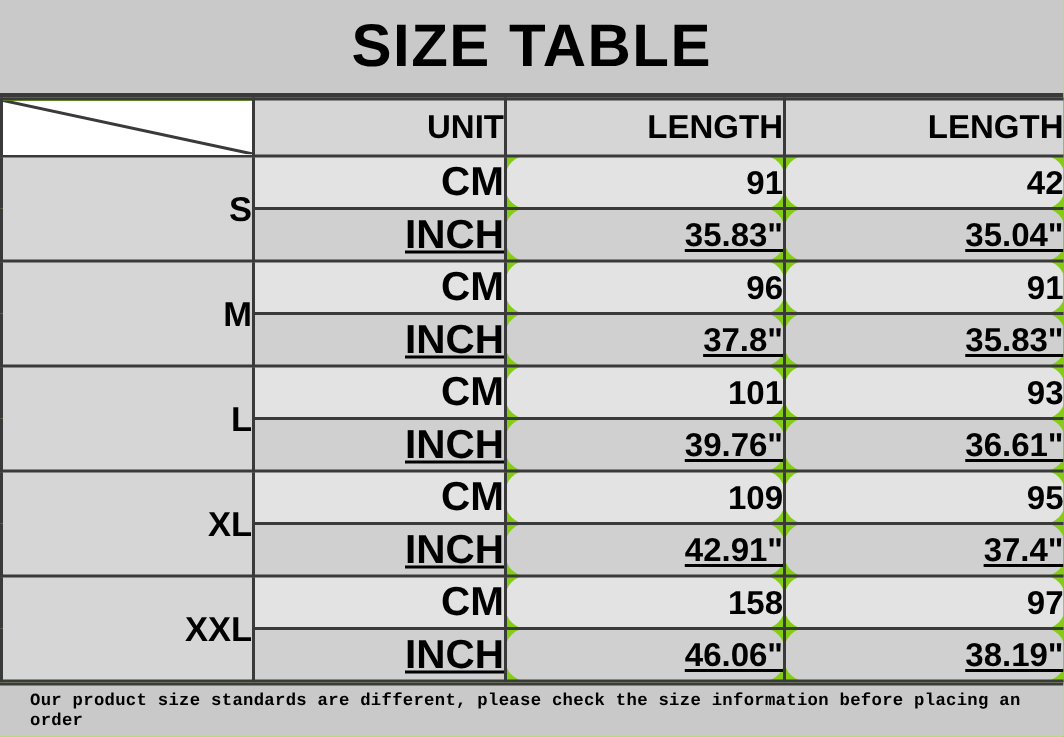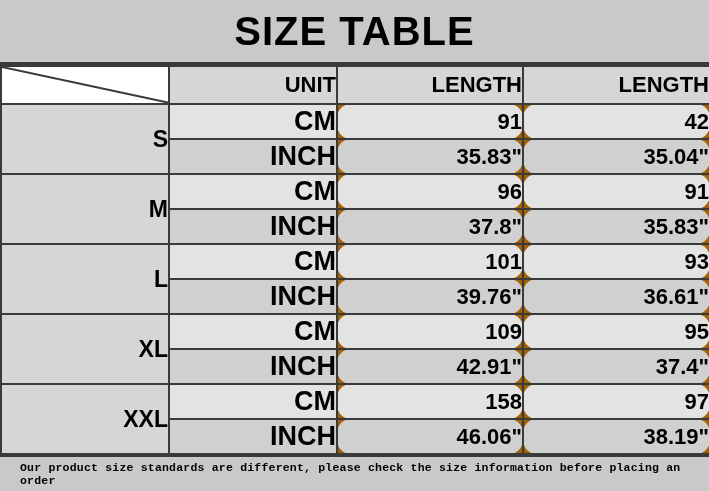--- a/index.html
+++ b/index.html
@@ -10,21 +10,21 @@
     width: 709px;
     height: 491px;
     background: #ffffff;
     font-family: "Liberation Sans", sans-serif;
     overflow: hidden;
   }
   .sheet {
     width: 709px;
     height: 491px;
     box-sizing: border-box;
-    background: #a16207;
+    background: #84cc16;
     position: relative;
   }
   .title-bar {
     height: 62px;
     background: #c9c9c9;
     border-bottom: 3px solid #3a3a3a;
     display: flex;
     align-items: center;
     justify-content: center;
   }
@@ -77,20 +77,21 @@
   }
   .val-cell {
     font-size: 22px;
     border-radius: 14px;
   }
   .row-a td.unit-cell, .row-a td.val-cell {
     background: #e3e3e3;
   }
   .row-b td.unit-cell, .row-b td.val-cell {
     background: #d0d0d0;
+    text-decoration: underline;
   }
   .footer {
     height: 36px;
     background: #c9c9c9;
     border-top: 2px solid #3a3a3a;
     display: flex;
     align-items: center;
     padding-left: 20px;
     box-sizing: border-box;
   }

